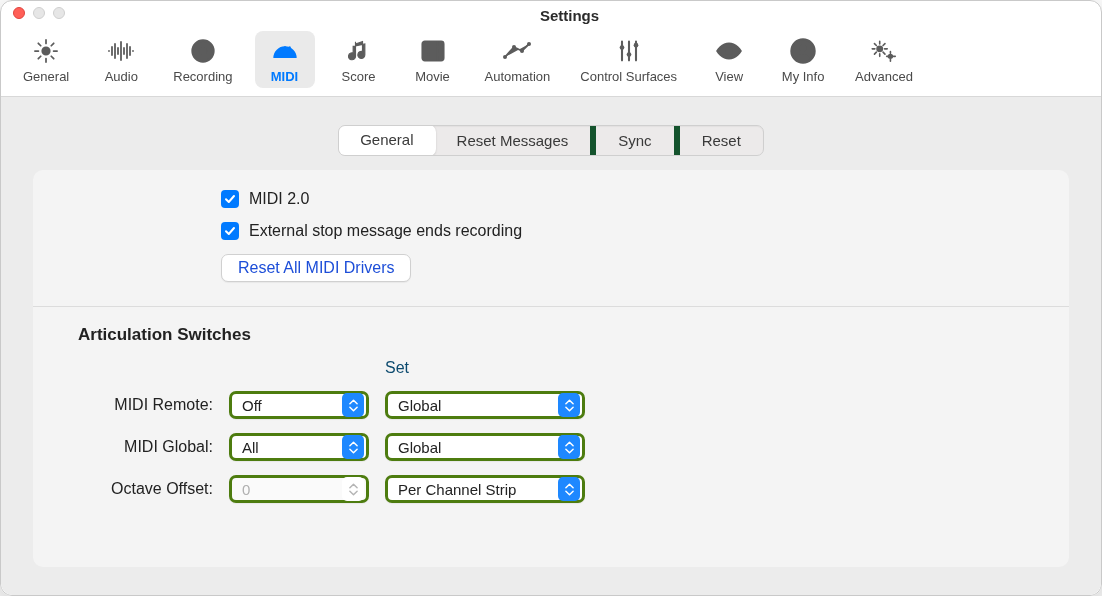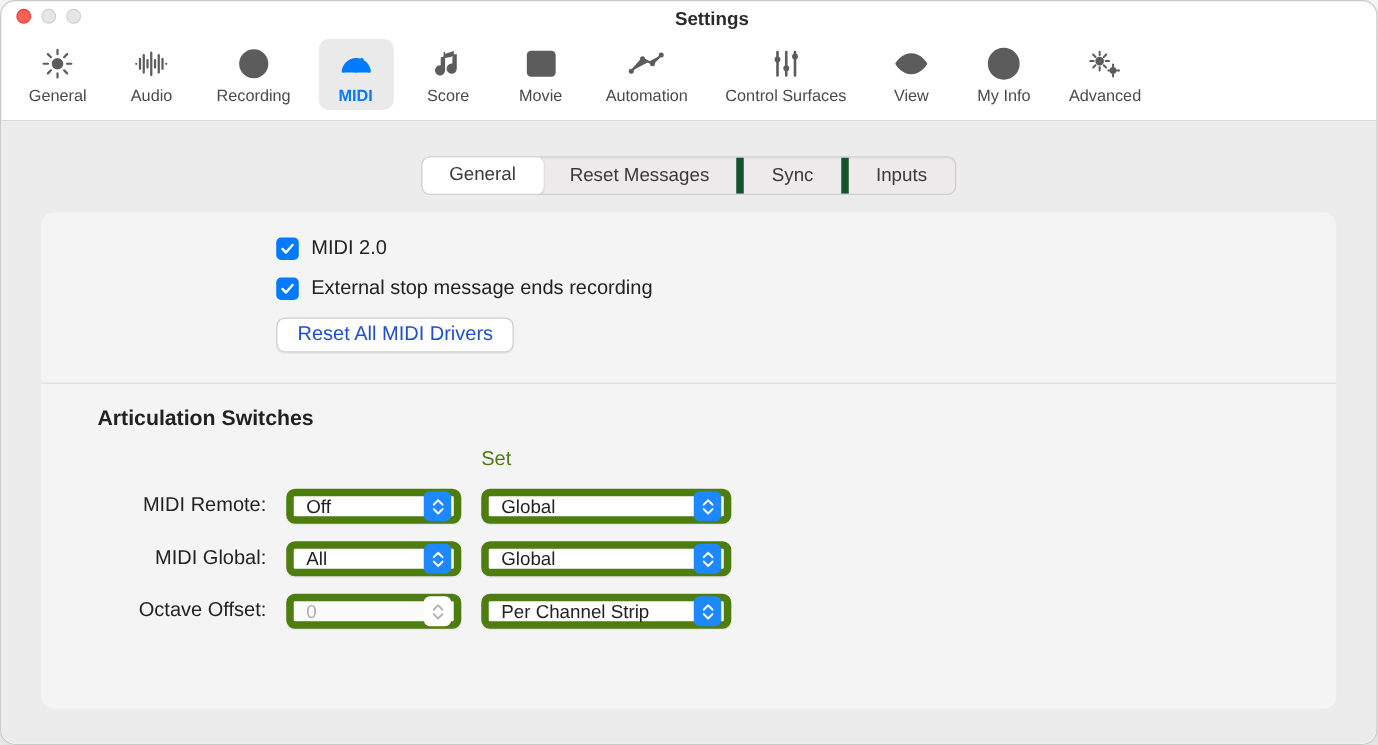--- a/index.html
+++ b/index.html
@@ -96,26 +96,26 @@
 
   hr.divider{border:none;border-top:1px solid #dcdcdc;margin:24px -30px 18px;}
 
   .section-title{font-size:17px;font-weight:700;color:#222;margin-bottom:14px;margin-left:15px;}
 
   .grid{
     display:grid;
     grid-template-columns:150px 140px 200px;
     column-gap:16px;row-gap:14px;align-items:center;
   }
-  .grid .hdr{font-size:16px;color:#4d7c0f;}
+  .grid .hdr{font-size:16px;color:#0c4a6e;}
   .grid .rlabel{text-align:right;font-size:16px;color:#222;}
 
   .mac-select{
     position:relative;display:flex;align-items:center;justify-content:space-between;
-    height:28px;border:6px solid #4d7c0f;border-radius:7px;background:#fff;
+    height:28px;border:3px solid #4d7c0f;border-radius:7px;background:#fff;
     padding:0 2px 0 10px;font-size:15px;color:#222;
     box-shadow:0 1px 1px rgba(0,0,0,0.05);
   }
   .mac-select.disabled{background:var(--disabled-bg);color:var(--disabled-text);}
   .mac-select .stepper{
     width:22px;height:24px;border-radius:5px;
     display:flex;flex-direction:column;align-items:center;justify-content:center;
     background:var(--select-blue);
   }
   .mac-select.disabled .stepper{background:#fff;}
@@ -259,21 +259,21 @@
   </div>
 </div>
 
 <div class="content">
 
   <div class="segrow">
     <div class="segmented">
       <div class="seg-btn active"><span>General</span></div>
       <div class="seg-btn"><span>Reset Messages</span></div>
       <div class="seg-btn"><span>Sync</span></div>
-      <div class="seg-btn"><span>Inputs</span></div>
+      <div class="seg-btn"><span>Reset</span></div>
     </div>
   </div>
 
   <div class="panel">
 
     <div class="form">
       <div class="chk-row">
         <div class="chk">
           <svg viewBox="0 0 12 12">
               <path d="M2 6.2 4.8 9 10 3" stroke="#fff" stroke-width="2" fill="none" stroke-linecap="round" stroke-linejoin="round"></path>

